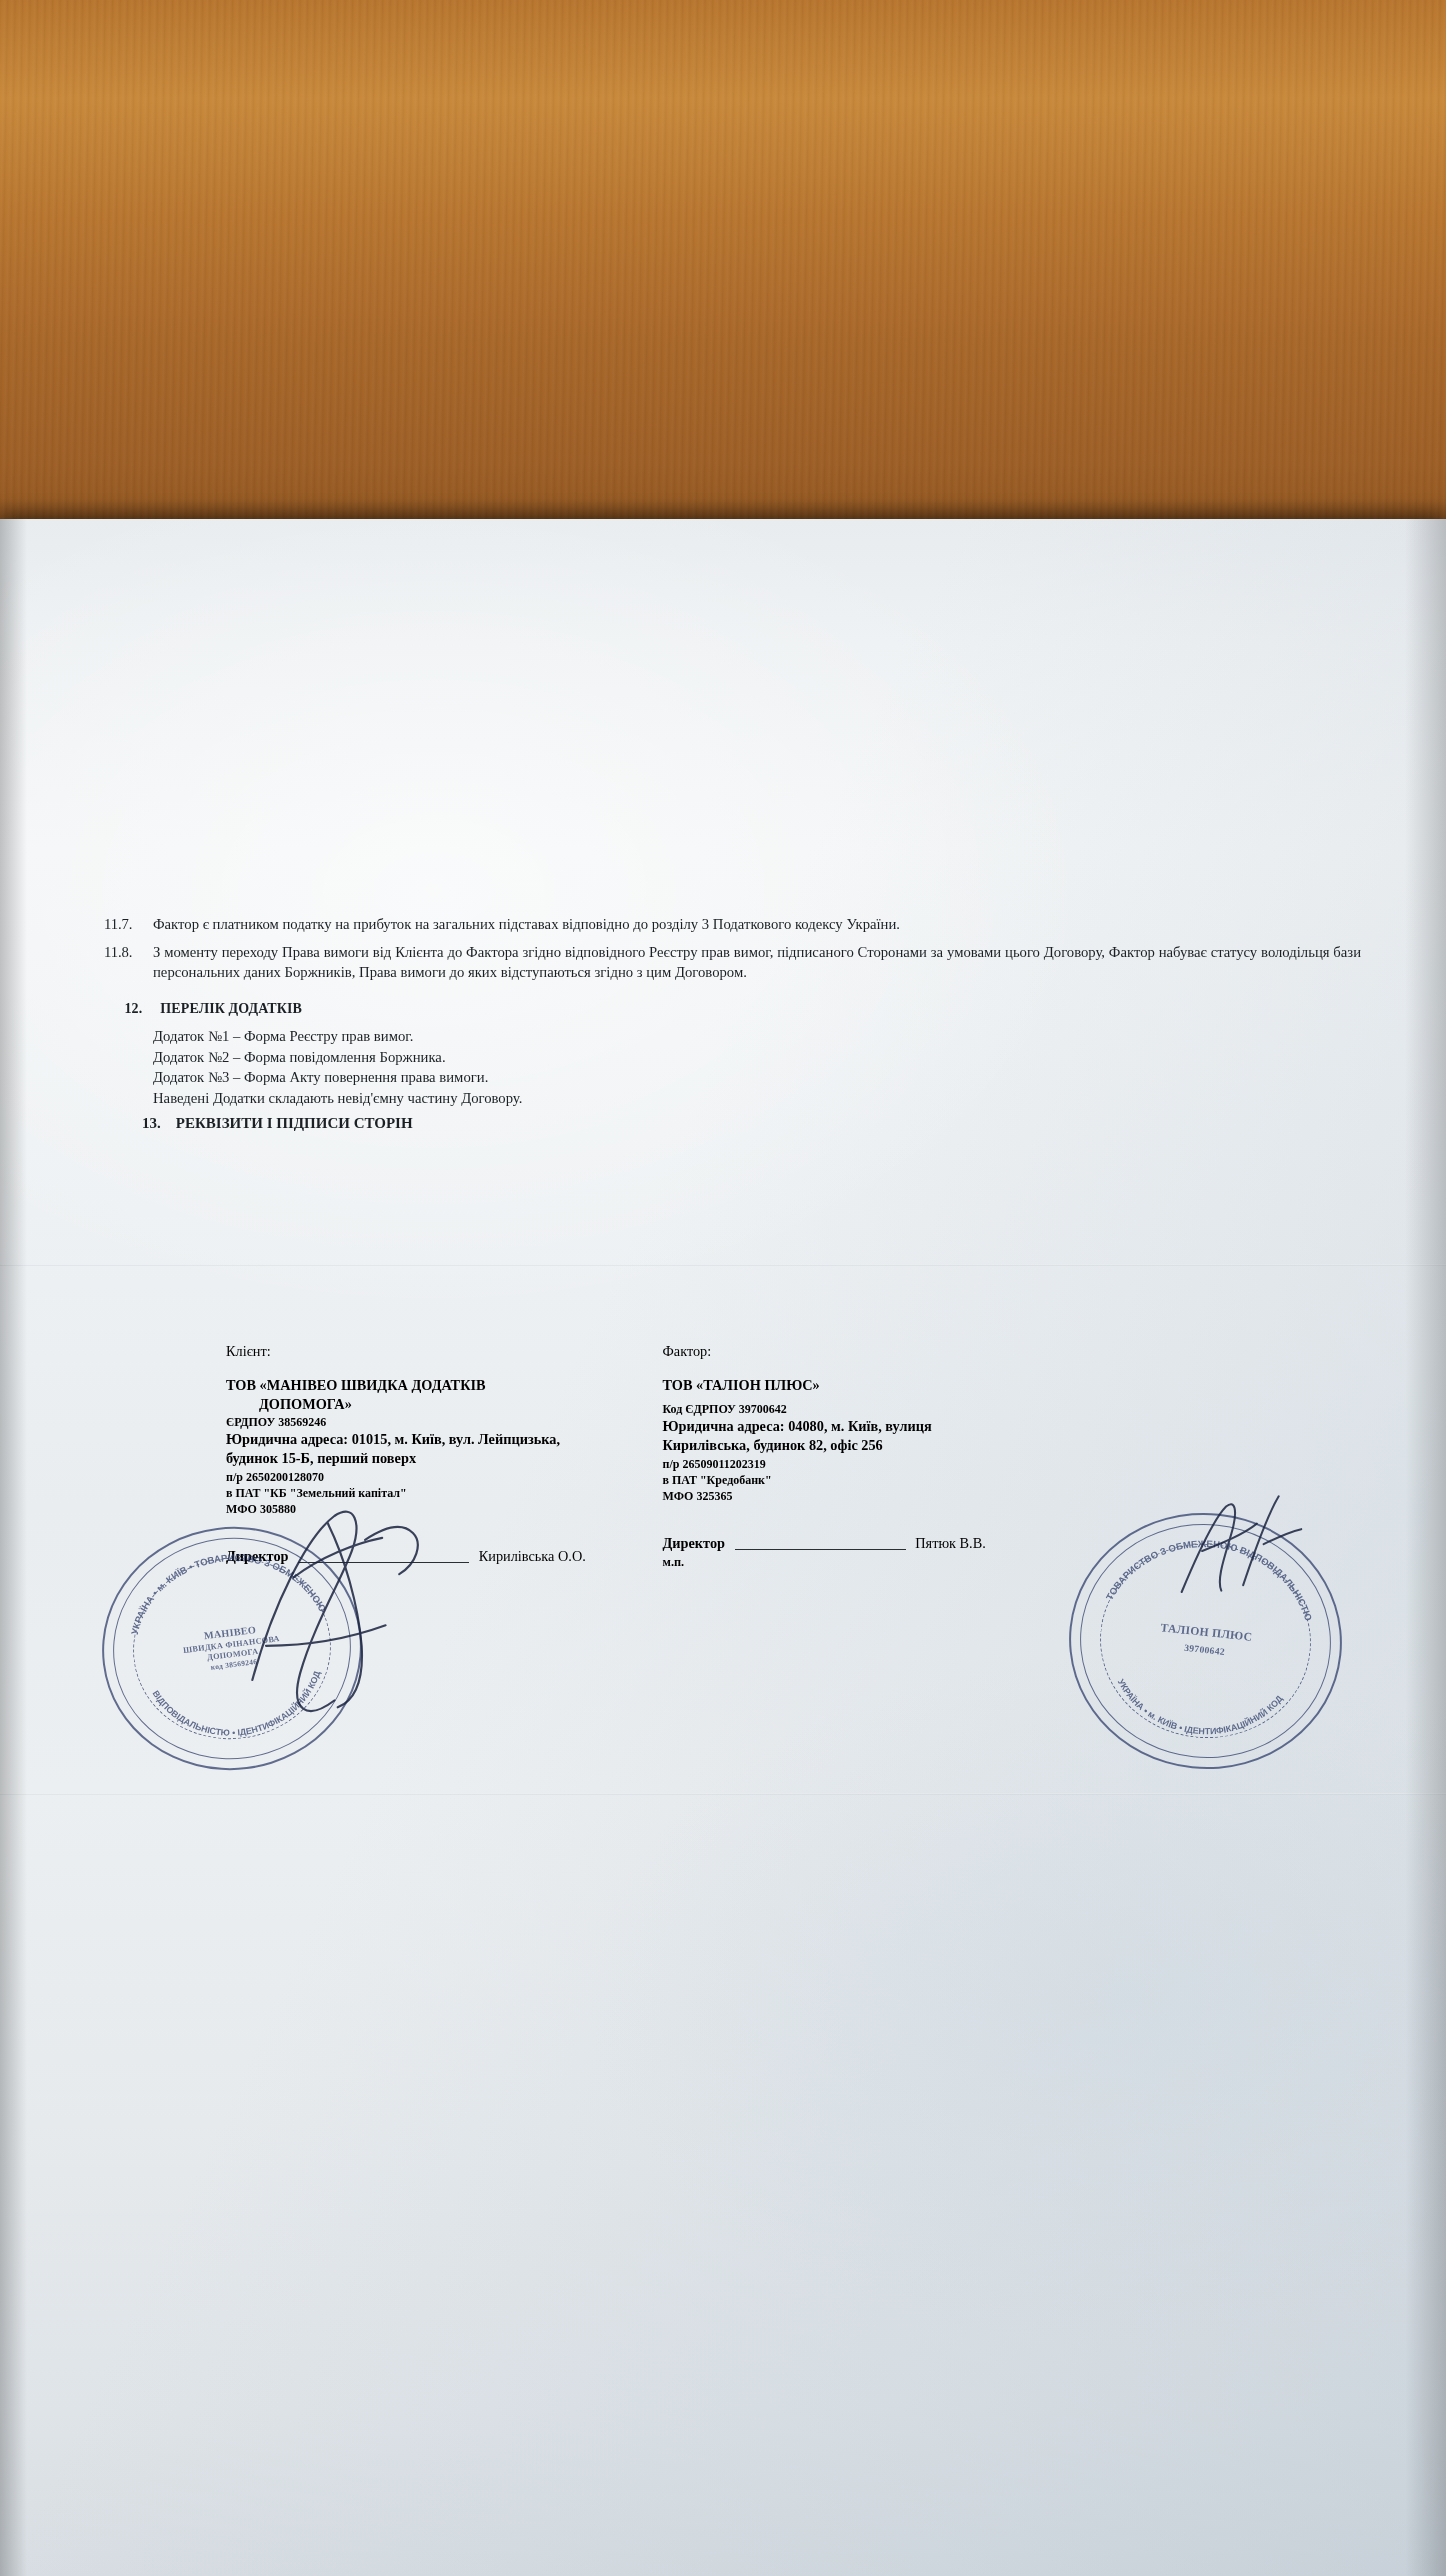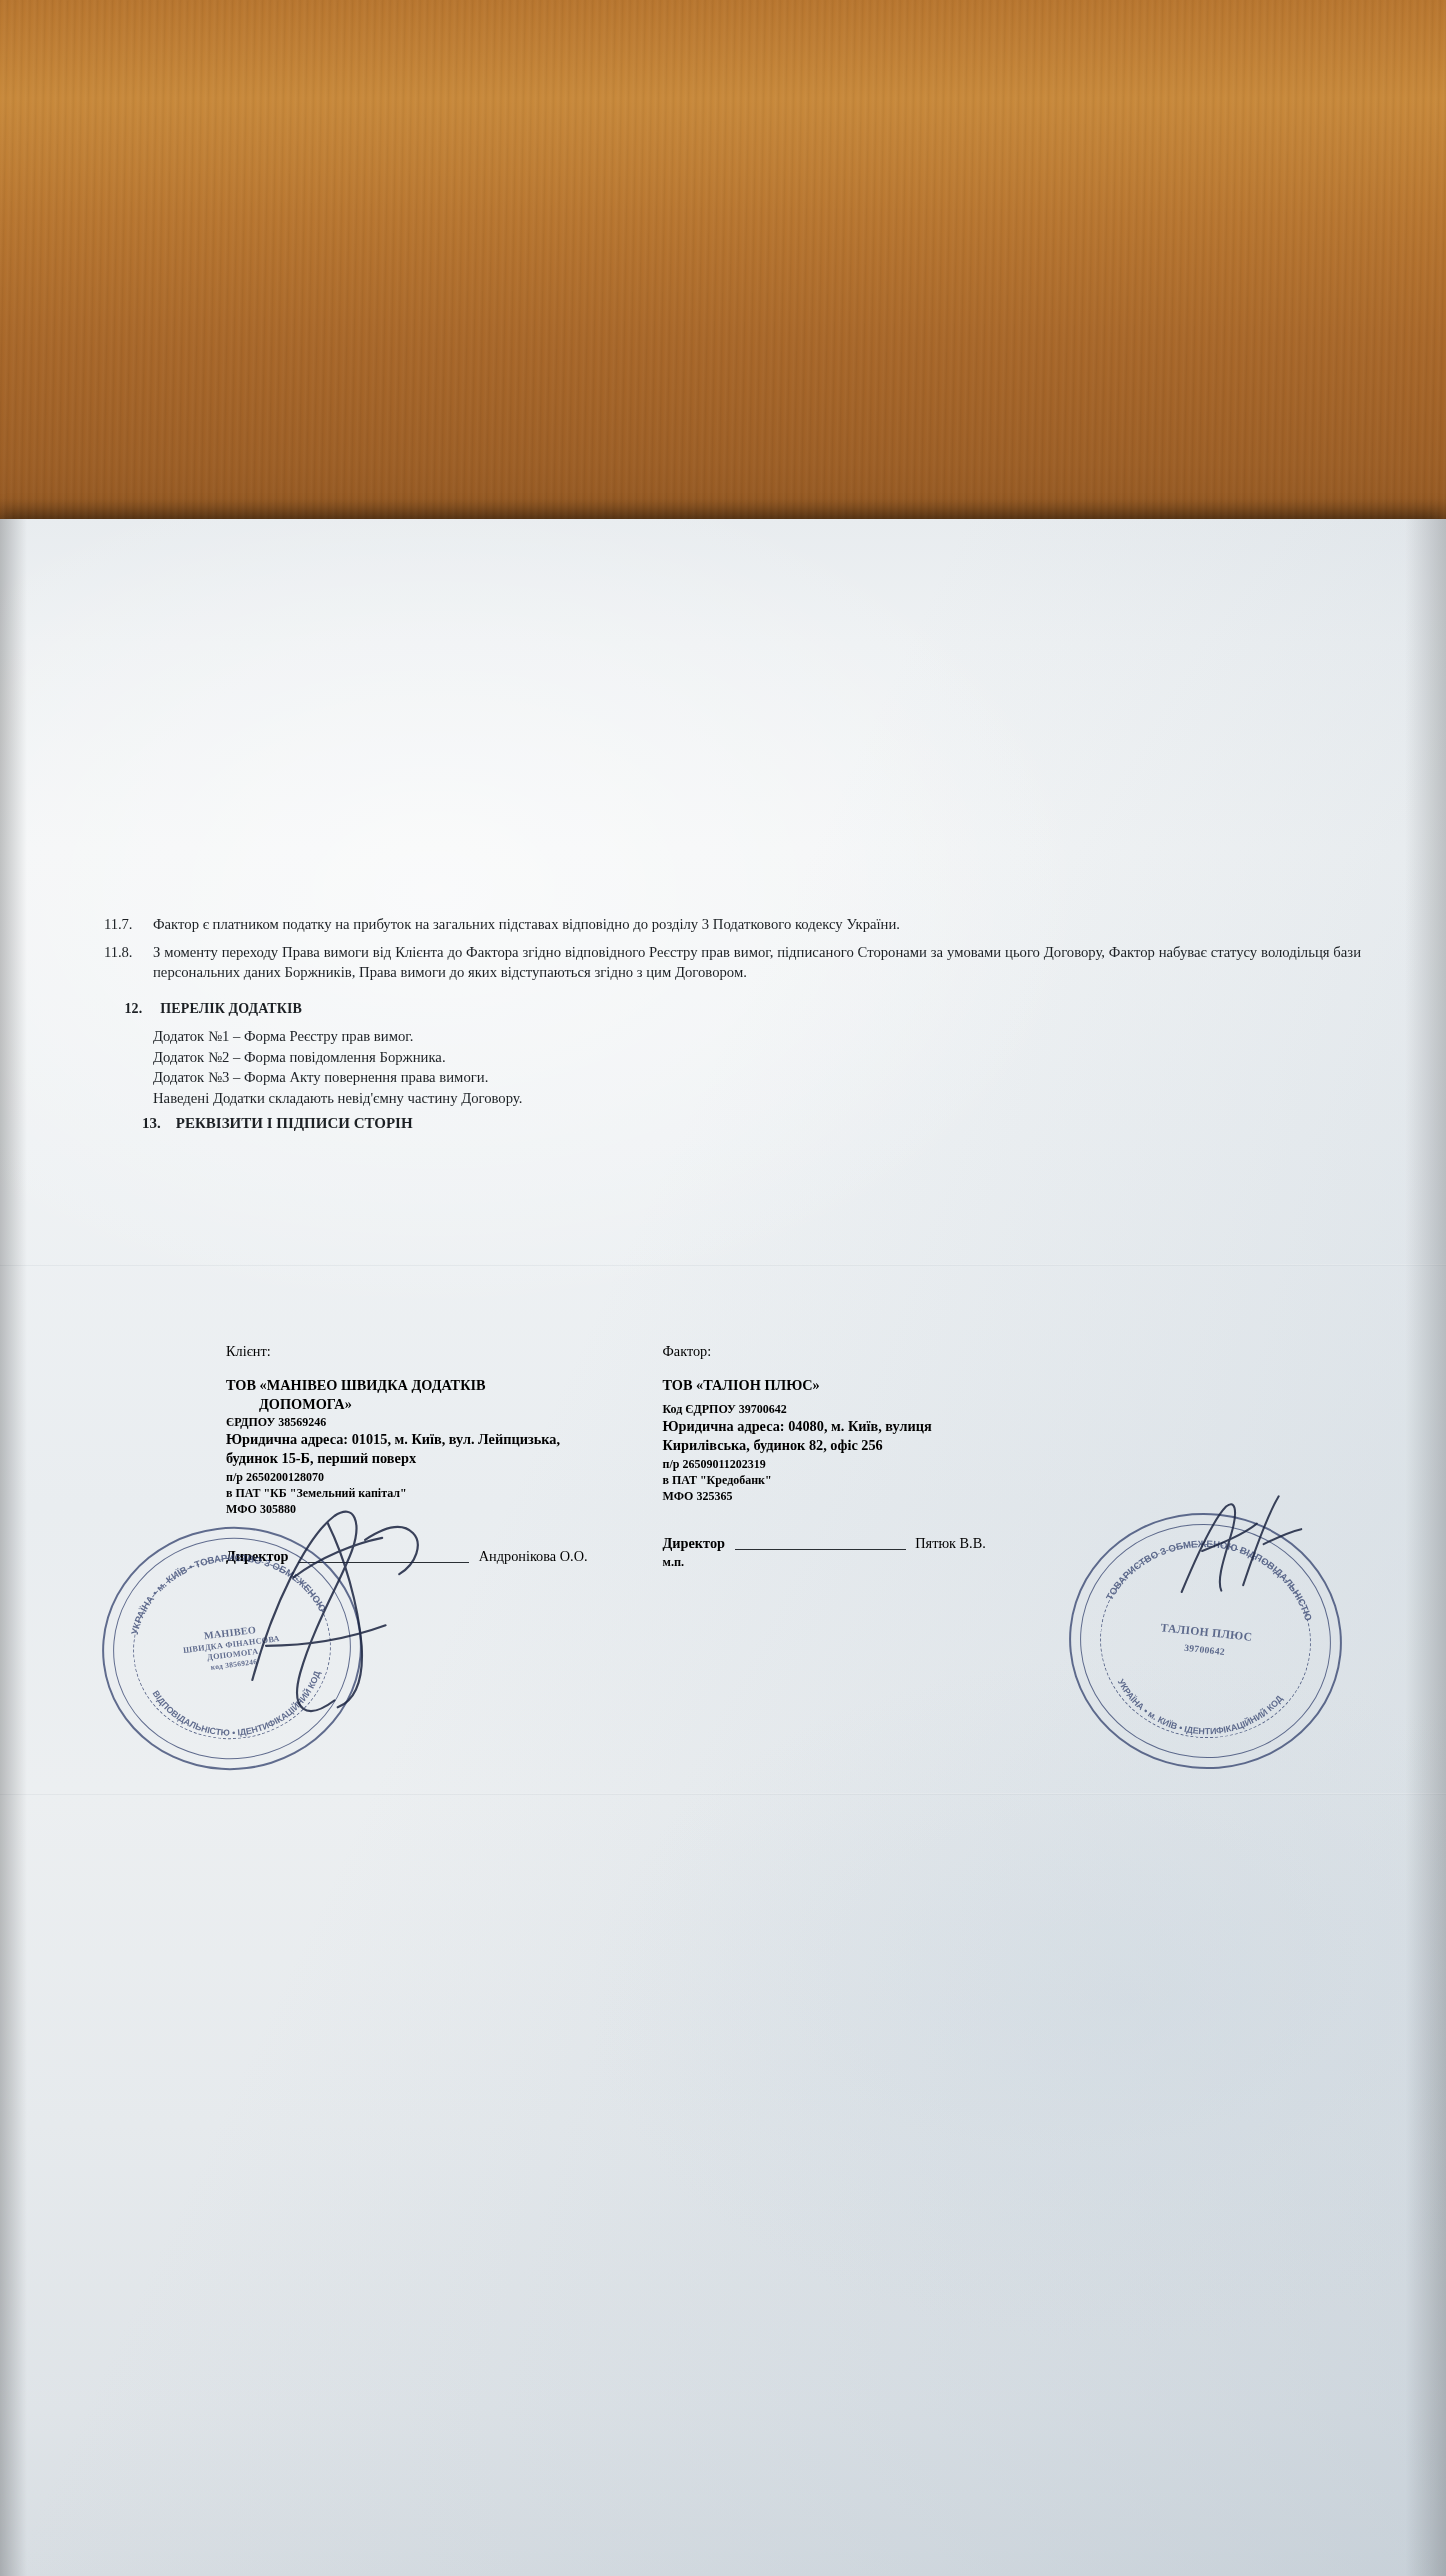--- a/index.html
+++ b/index.html
@@ -297,21 +297,21 @@
           <div class="reqline">ЄРДПОУ 38569246</div>
           <div class="addr">Юридична адреса: 01015, м. Київ, вул. Лейпцизька,</div>
           <div class="addr">будинок 15-Б, перший поверх</div>
           <div class="reqline">п/р 2650200128070</div>
           <div class="reqline">в ПАТ "КБ "Земельний капітал"</div>
           <div class="reqline">МФО 305880</div>
 
           <div class="signrow">
             <span class="lbl">Директор</span>
             <span class="rule"></span>
-            <span class="who">Андронікова О.О.</span>
+            <span class="who">Кирилівська О.О.</span>
           </div>
         </div>
 
         <div class="col-right">
           <div class="role">Фактор:</div>
           <div class="org" style="margin-bottom:5.5px">ТОВ «ТАЛІОН ПЛЮС»</div>
           <div class="reqline">Код ЄДРПОУ 39700642</div>
           <div class="addr">Юридична адреса: 04080, м. Київ, вулиця</div>
           <div class="addr">Кирилівська, будинок 82, офіс 256</div>
           <div class="reqline">п/р 26509011202319</div>

